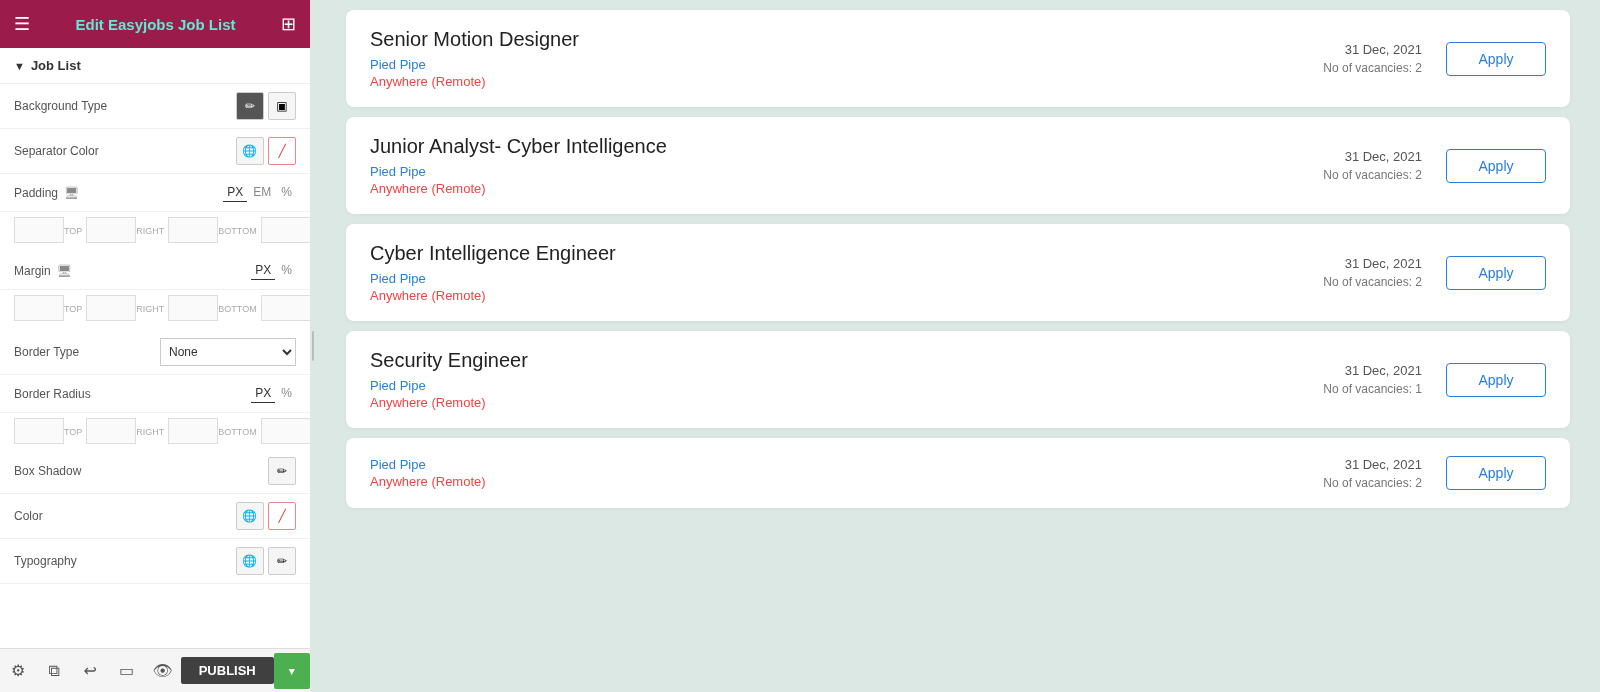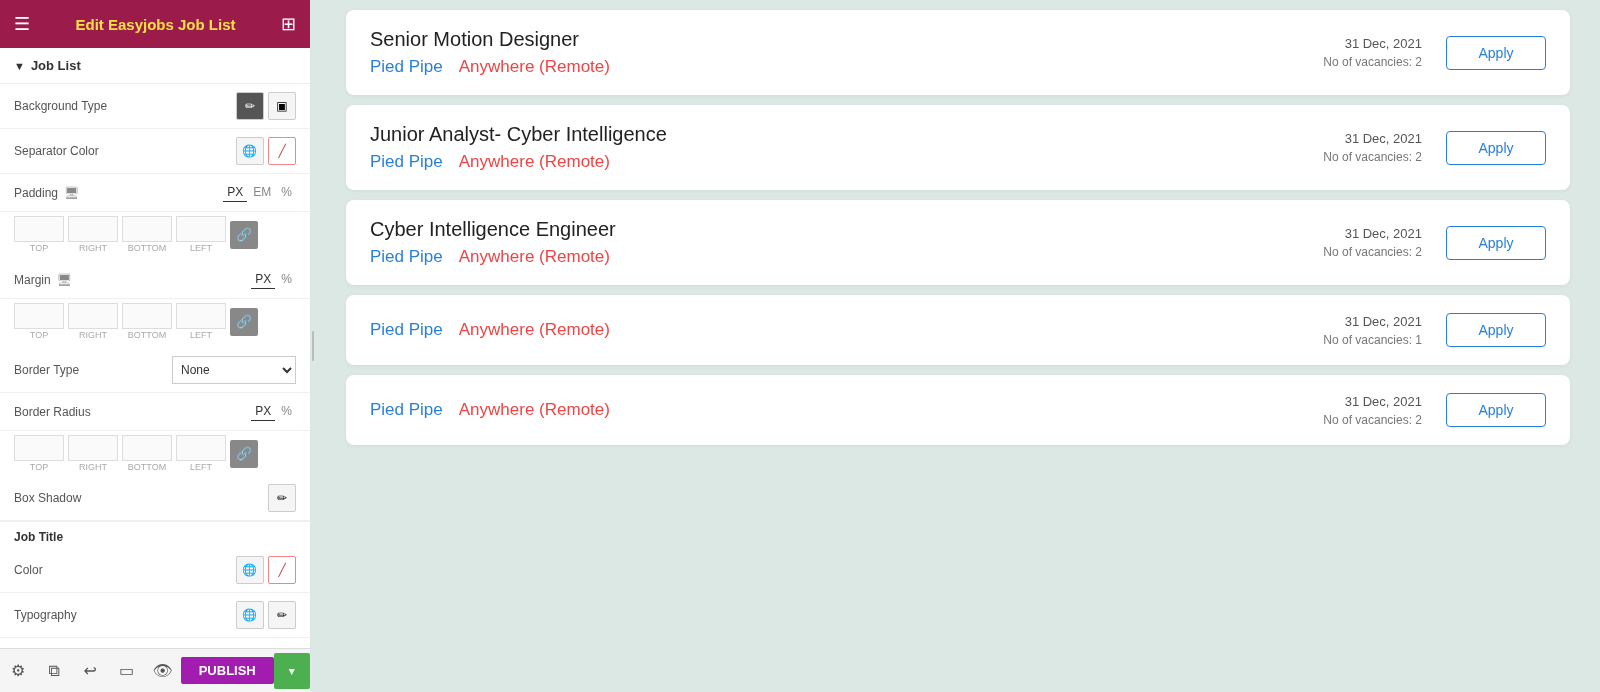--- a/index.html
+++ b/index.html
@@ -22,21 +22,21 @@
       display: flex;
       align-items: center;
       justify-content: space-between;
       padding: 0 14px;
       height: 48px;
       flex-shrink: 0;
     }
     .panel-header-title {
       font-size: 15px;
       font-weight: bold;
-      color: #fde047;
+      color: #5eead4;
     }
     .panel-header-icon {
       font-size: 18px;
       cursor: pointer;
       color: #fff;
     }
 
     .panel-body {
       flex: 1;
       overflow-y: auto;
@@ -106,21 +106,21 @@
       padding: 2px 4px;
       cursor: pointer;
       border-bottom: 1px solid transparent;
     }
     .unit-tab.active {
       color: #333;
       border-bottom: 1px solid #333;
     }
     .spacer-input-group {
       display: flex;
-      flex-direction: column;
+      flex-direction: row;
       align-items: center;
     }
     .spacer-input {
       width: 50px;
       height: 26px;
       border: 1px solid #ddd;
       text-align: center;
       font-size: 11px;
       background: #fafafa;
     }
@@ -143,21 +143,21 @@
       flex-shrink: 0;
     }
     .spacer-top-row {
       display: flex;
       gap: 4px;
       padding: 4px 14px 0 14px;
       align-items: center;
     }
 
     .select-control {
-      width: 124px;
+      width: 136px;
       height: 28px;
       border: 1px solid #ccc;
       background: #fff;
       font-size: 12px;
       color: #333;
       padding: 0 4px;
     }
 
     .sub-section {
       padding: 8px 14px 4px 14px;
@@ -181,21 +181,21 @@
       width: 36px;
       height: 36px;
       display: flex;
       align-items: center;
       justify-content: center;
       cursor: pointer;
       font-size: 16px;
       color: #555;
     }
     .publish-btn {
-      background: #a21caf;
+      background: #404040;
       color: #fff;
       border: none;
       padding: 6px 18px;
       font-size: 13px;
       font-weight: bold;
       cursor: pointer;
       border-radius: 2px;
     }
 
     
@@ -238,22 +238,23 @@
     }
     .job-info { flex: 1; }
     .job-title {
       font-size: 20px;
       font-weight: normal;
       color: #222;
       margin-bottom: 6px;
     }
     .job-meta {
       display: flex;
-      gap: 16px;
-      font-size: 17px;
+      gap: 2px;
+      font-size: 13px;
+      flex-direction: column;
     }
     .job-company { color: #2980d9; font-weight: 500; }
     .job-location { color: #ef4444; }
 
     .job-date-vacancies {
       text-align: right;
       min-width: 160px;
       margin-right: 24px;
     }
     .job-date { font-size: 13px; color: #555; margin-bottom: 4px; }
@@ -410,21 +411,20 @@
         <span class="spacer-label">LEFT</span>
       </div>
       <div class="link-btn">🔗</div>
     </div>
 
     <div class="setting-row" style="margin-top:4px;gap:36px;">
       <span class="setting-label">Box Shadow</span>
       <div class="ctrl-btn">✏</div>
     </div>
 
-    <div class="sub-section">Job Title</div>
 
     <div class="setting-row">
       <span class="setting-label">Color</span>
       <div class="setting-controls">
         <div class="ctrl-btn">🌐</div>
         <div class="ctrl-btn ctrl-btn-red">╱</div>
       </div>
     </div>
 
     <div class="setting-row">
@@ -491,20 +491,21 @@
         </div>
       </div>
       <div class="job-date-vacancies">
         <div class="job-date">31 Dec, 2021</div>
         <div class="job-vacancies">No of vacancies: 2</div>
       </div>
       <button class="apply-btn">Apply</button>
     </div>
     <div class="job-card">
       <div class="job-info">
+        <div class="job-title">Security Engineer</div>
         <div class="job-meta">
           <span class="job-company">Pied Pipe</span>
           <span class="job-location">Anywhere (Remote)</span>
         </div>
       </div>
       <div class="job-date-vacancies">
         <div class="job-date">31 Dec, 2021</div>
         <div class="job-vacancies">No of vacancies: 1</div>
       </div>
       <button class="apply-btn">Apply</button>

